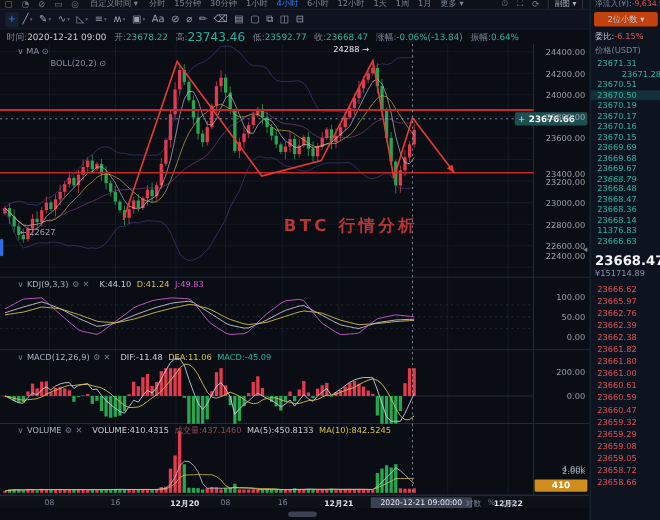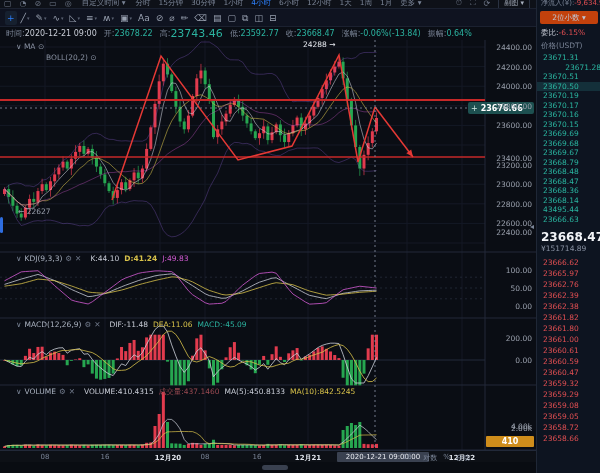--- a/index.html
+++ b/index.html
@@ -563,20 +563,21 @@
     <span>MA</span>
     <span>⊙</span>
   </div>
   <div class="abs" style="top:53px;left:26px;font-size:7.5px;color:#8a92a3;margin-left:20px;">
     <span>BOLL(20,2)</span>
     <span>⊙</span>
   </div>
 
   <div class="abs" style="top:40px;left:303px;font-size:7.5px;color:#e6e9ef;">24288 →</div>
   <div class="abs" style="top:207px;left:18px;font-size:7.5px;color:#9aa0ad;">← 22627</div>
+  <div class="abs" style="top:196px;left:258px;font-size:15px;font-weight:bold;letter-spacing:3px;color:#b73535;">BTC 行情分析</div>
 
   <div class="abs" style="top:102px;left:468px;width:66px;height:12px;background:#1d5050;border-radius:2px;display:flex;align-items:center;">
     <span style="color:#cfe8e4;font-size:8px;padding:0 3px;">+</span>
     <span style="color:#fff;font-size:8px;font-weight:bold;">23676.66</span>
   </div>
 
   <div id="axis-layer" class="abs" style="top:0;left:0;width:536px;height:450px;pointer-events:none;">
       <div class="axlab" style="top: 43px;">24400.00</div>
       <div class="axlab" style="top: 62.6px; text-align: right;">24200.00</div>
       <div class="axlab" style="top: 82.2px;">24000.00</div>
@@ -597,21 +598,21 @@
       <div class="axlab" style="top: 424px;">2.00k</div>
     </div>
 
   <div id="kdj-header" class="bar" style="top:253px;height:11px;font-size:7.5px;">
       <div style="display: flex; align-items: center; height: 11px; padding-left: 16px;">
         <span style="color: rgb(122, 132, 150); margin-right: 3px;">∨</span>
         <span style="color: rgb(170, 178, 192);">KDJ(9,3,3)</span>
         <span style="color: rgb(111, 120, 137); margin: 0px 3px;">⚙</span>
         <span style="color: rgb(111, 120, 137); margin-right: 4px;">✕</span>
         <span style="margin-left: 5px; color: rgb(200, 204, 214);">K:44.10</span>
-        <span style="margin-left: 5px; color: rgb(216, 194, 74); font-weight: bold;">D:41.24</span>
+        <span style="margin-left: 5px; color: rgb(216, 194, 74);">D:41.24</span>
         <span style="margin-left: 5px; color: rgb(212, 91, 212);">J:49.83</span>
       </div>
     </div>
   <div id="macd-header" class="bar" style="top:319px;height:11px;font-size:7.5px;">
       <div style="display: flex; align-items: center; height: 11px; padding-left: 16px;">
         <span style="color: rgb(122, 132, 150); margin-right: 3px;">∨</span>
         <span style="color: rgb(170, 178, 192);">MACD(12,26,9)</span>
         <span style="color: rgb(111, 120, 137); margin: 0px 3px;">⚙</span>
         <span style="color: rgb(111, 120, 137); margin-right: 4px;">✕</span>
         <span style="margin-left: 5px; color: rgb(200, 204, 214);">DIF:-11.48</span>
@@ -672,26 +673,26 @@
         <div class="obrow" style="color: rgb(42, 181, 160); text-align: right;">23671.28</div>
         <div class="obrow" style="color: rgb(42, 181, 160);">23670.51</div>
         <div class="obrow" style="color: rgb(42, 181, 160); background: rgb(20, 48, 58);">23670.50</div>
         <div class="obrow" style="color: rgb(42, 181, 160);">23670.19</div>
         <div class="obrow" style="color: rgb(42, 181, 160);">23670.17</div>
         <div class="obrow" style="color: rgb(42, 181, 160);">23670.16</div>
         <div class="obrow" style="color: rgb(42, 181, 160);">23670.15</div>
         <div class="obrow" style="color: rgb(42, 181, 160);">23669.69</div>
         <div class="obrow" style="color: rgb(42, 181, 160);">23669.68</div>
         <div class="obrow" style="color: rgb(42, 181, 160);">23669.67</div>
-        <div class="obrow" style="color: rgb(42, 181, 160);">23668.79</div>
+        <div class="obrow" style="color: rgb(42, 181, 160); font-style: italic;">23668.79</div>
         <div class="obrow" style="color: rgb(42, 181, 160);">23668.48</div>
         <div class="obrow" style="color: rgb(42, 181, 160);">23668.47</div>
         <div class="obrow" style="color: rgb(42, 181, 160);">23668.36</div>
         <div class="obrow" style="color: rgb(42, 181, 160);">23668.14</div>
-        <div class="obrow" style="color: rgb(42, 181, 160);">43495.44</div>
+        <div class="obrow" style="color: rgb(42, 181, 160);">11376.83</div>
         <div class="obrow" style="color: rgb(42, 181, 160);">23666.63</div>
       </div>
     <div style="margin-top:6px;padding-left:4px;font-size:12px;font-weight:bold;color:#f2f4f8;">23668.47</div>
     <div style="padding-left:4px;font-size:7.5px;color:#8a92a3;">¥151714.89</div>
     <div id="bids" style="margin-top:4px;">
         <div class="obrow" style="color: rgb(225, 79, 82); line-height: 11px;">23666.62</div>
         <div class="obrow" style="color: rgb(225, 79, 82); line-height: 11px;">23665.97</div>
         <div class="obrow" style="color: rgb(225, 79, 82); line-height: 11px;">23662.76</div>
         <div class="obrow" style="color: rgb(225, 79, 82); line-height: 11px;">23662.39</div>
         <div class="obrow" style="color: rgb(225, 79, 82); line-height: 11px;">23662.38</div>

